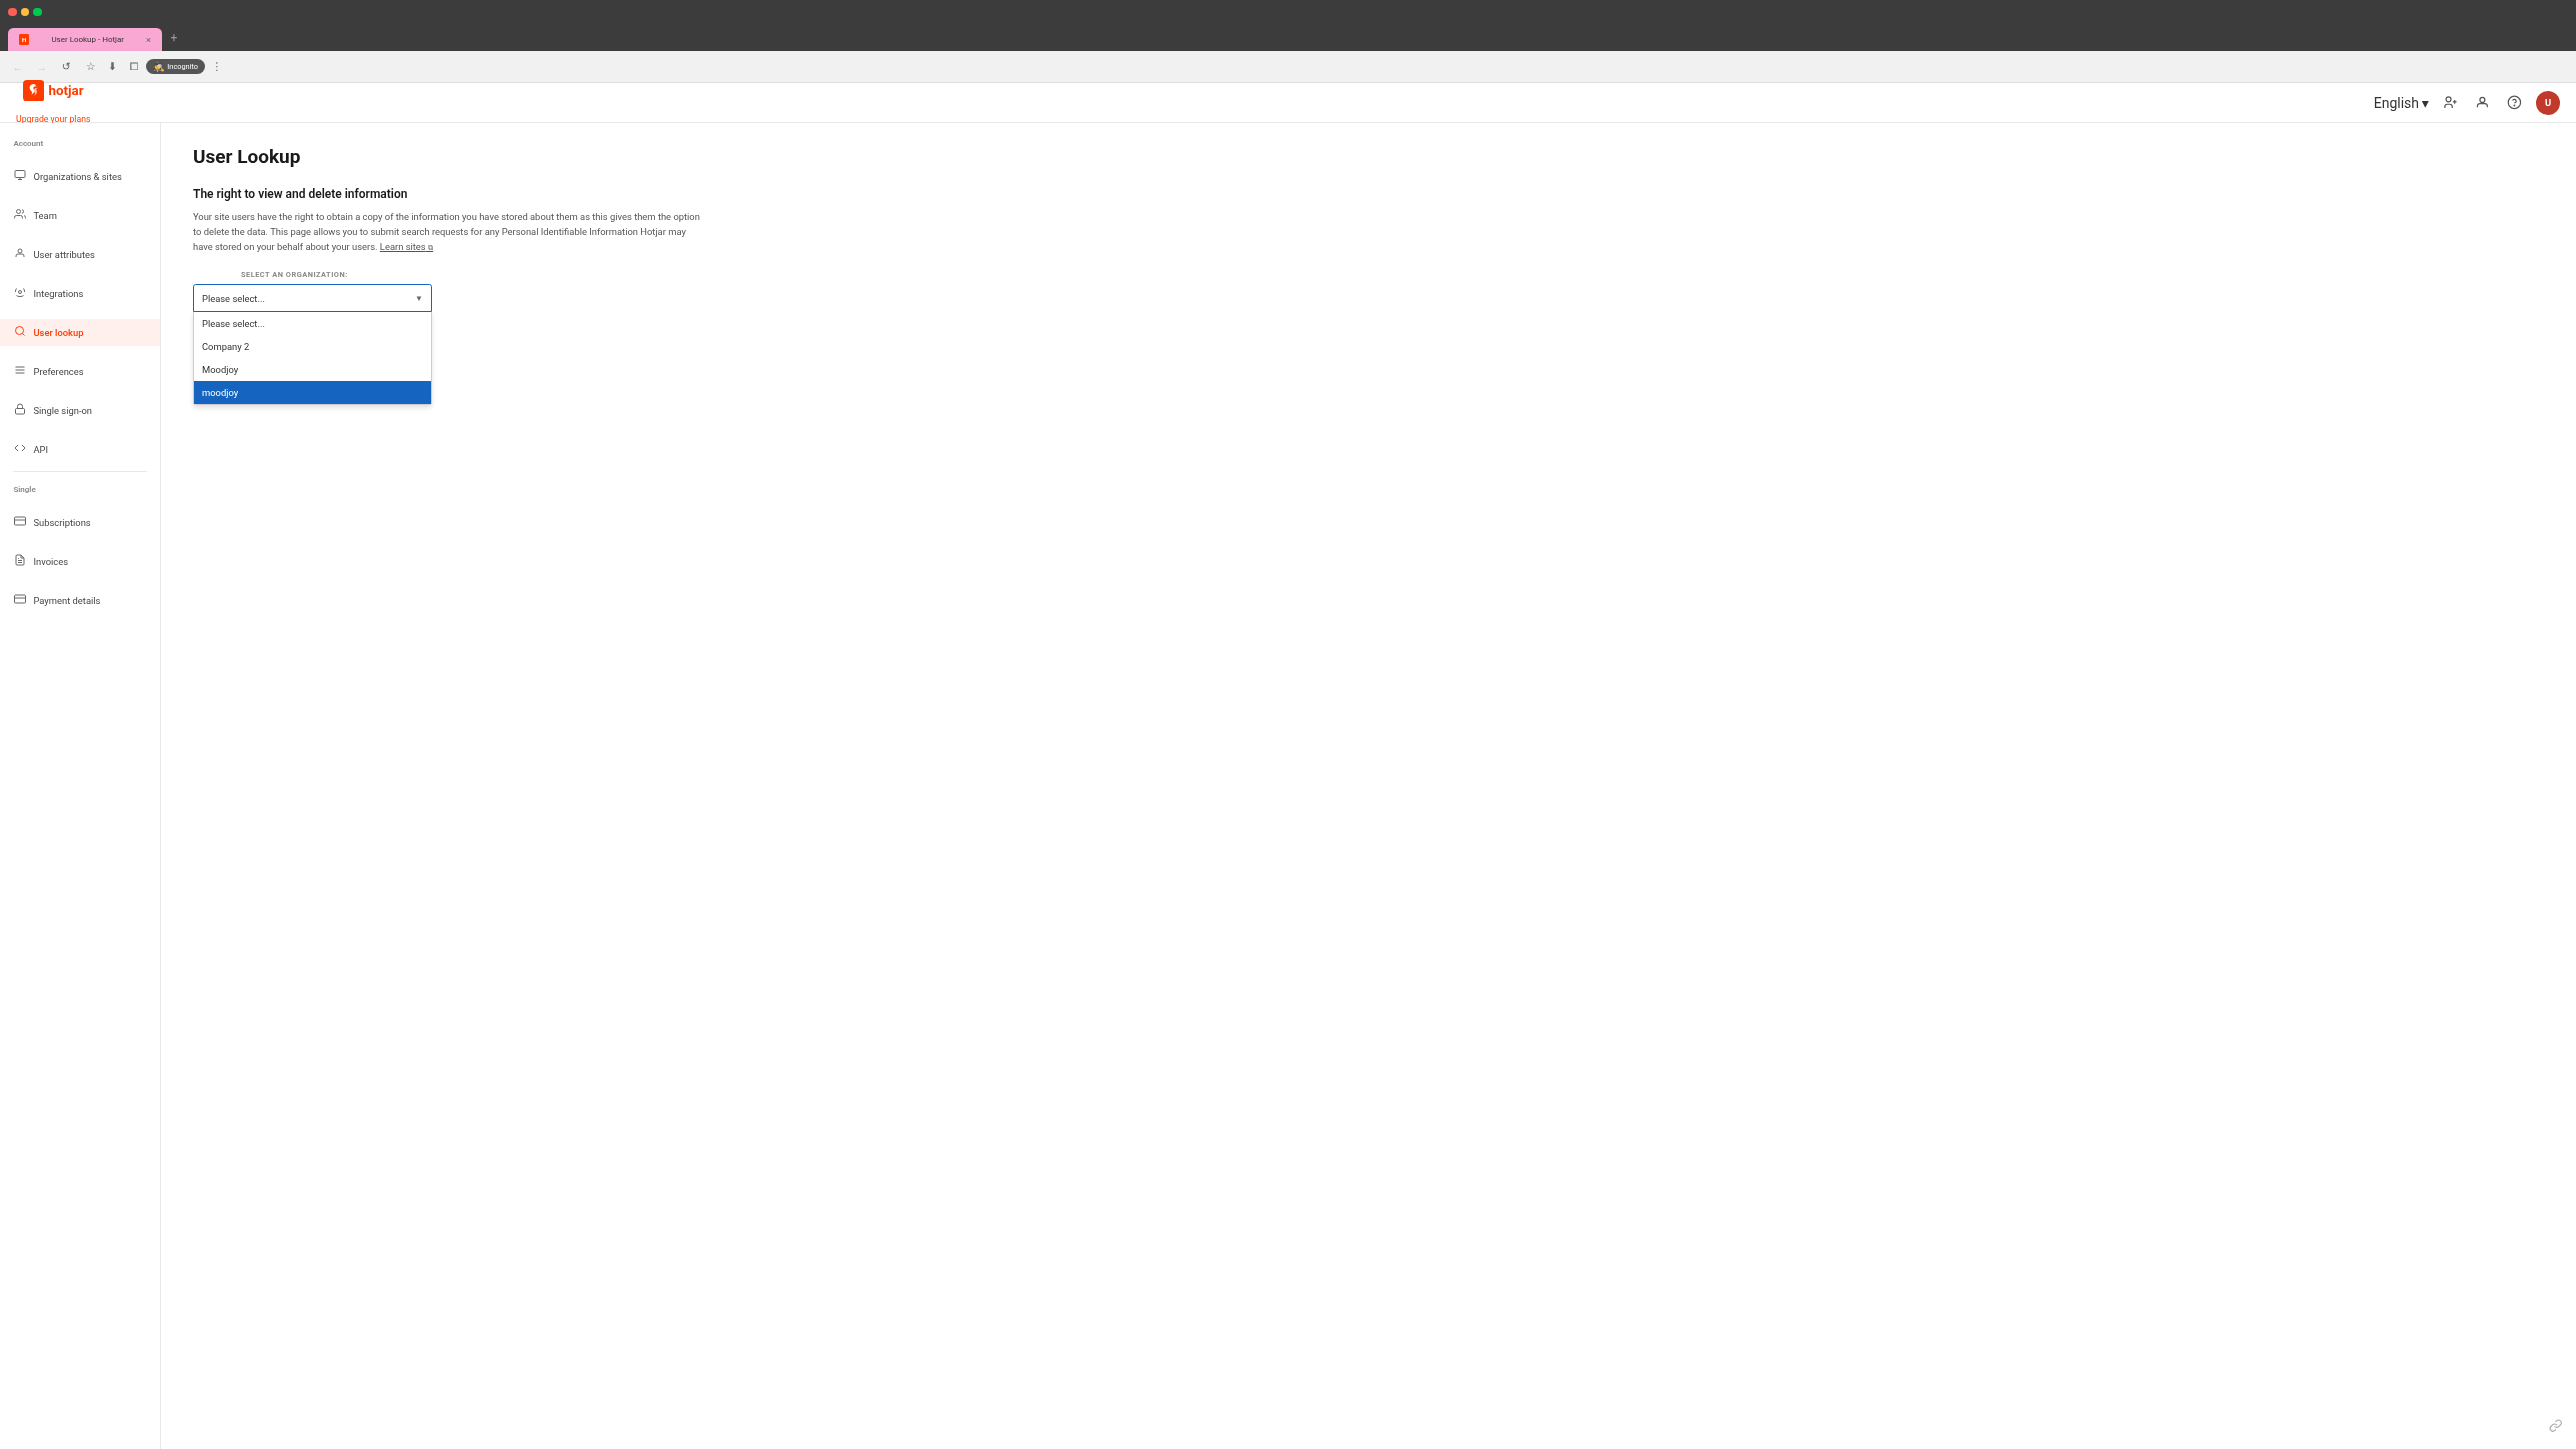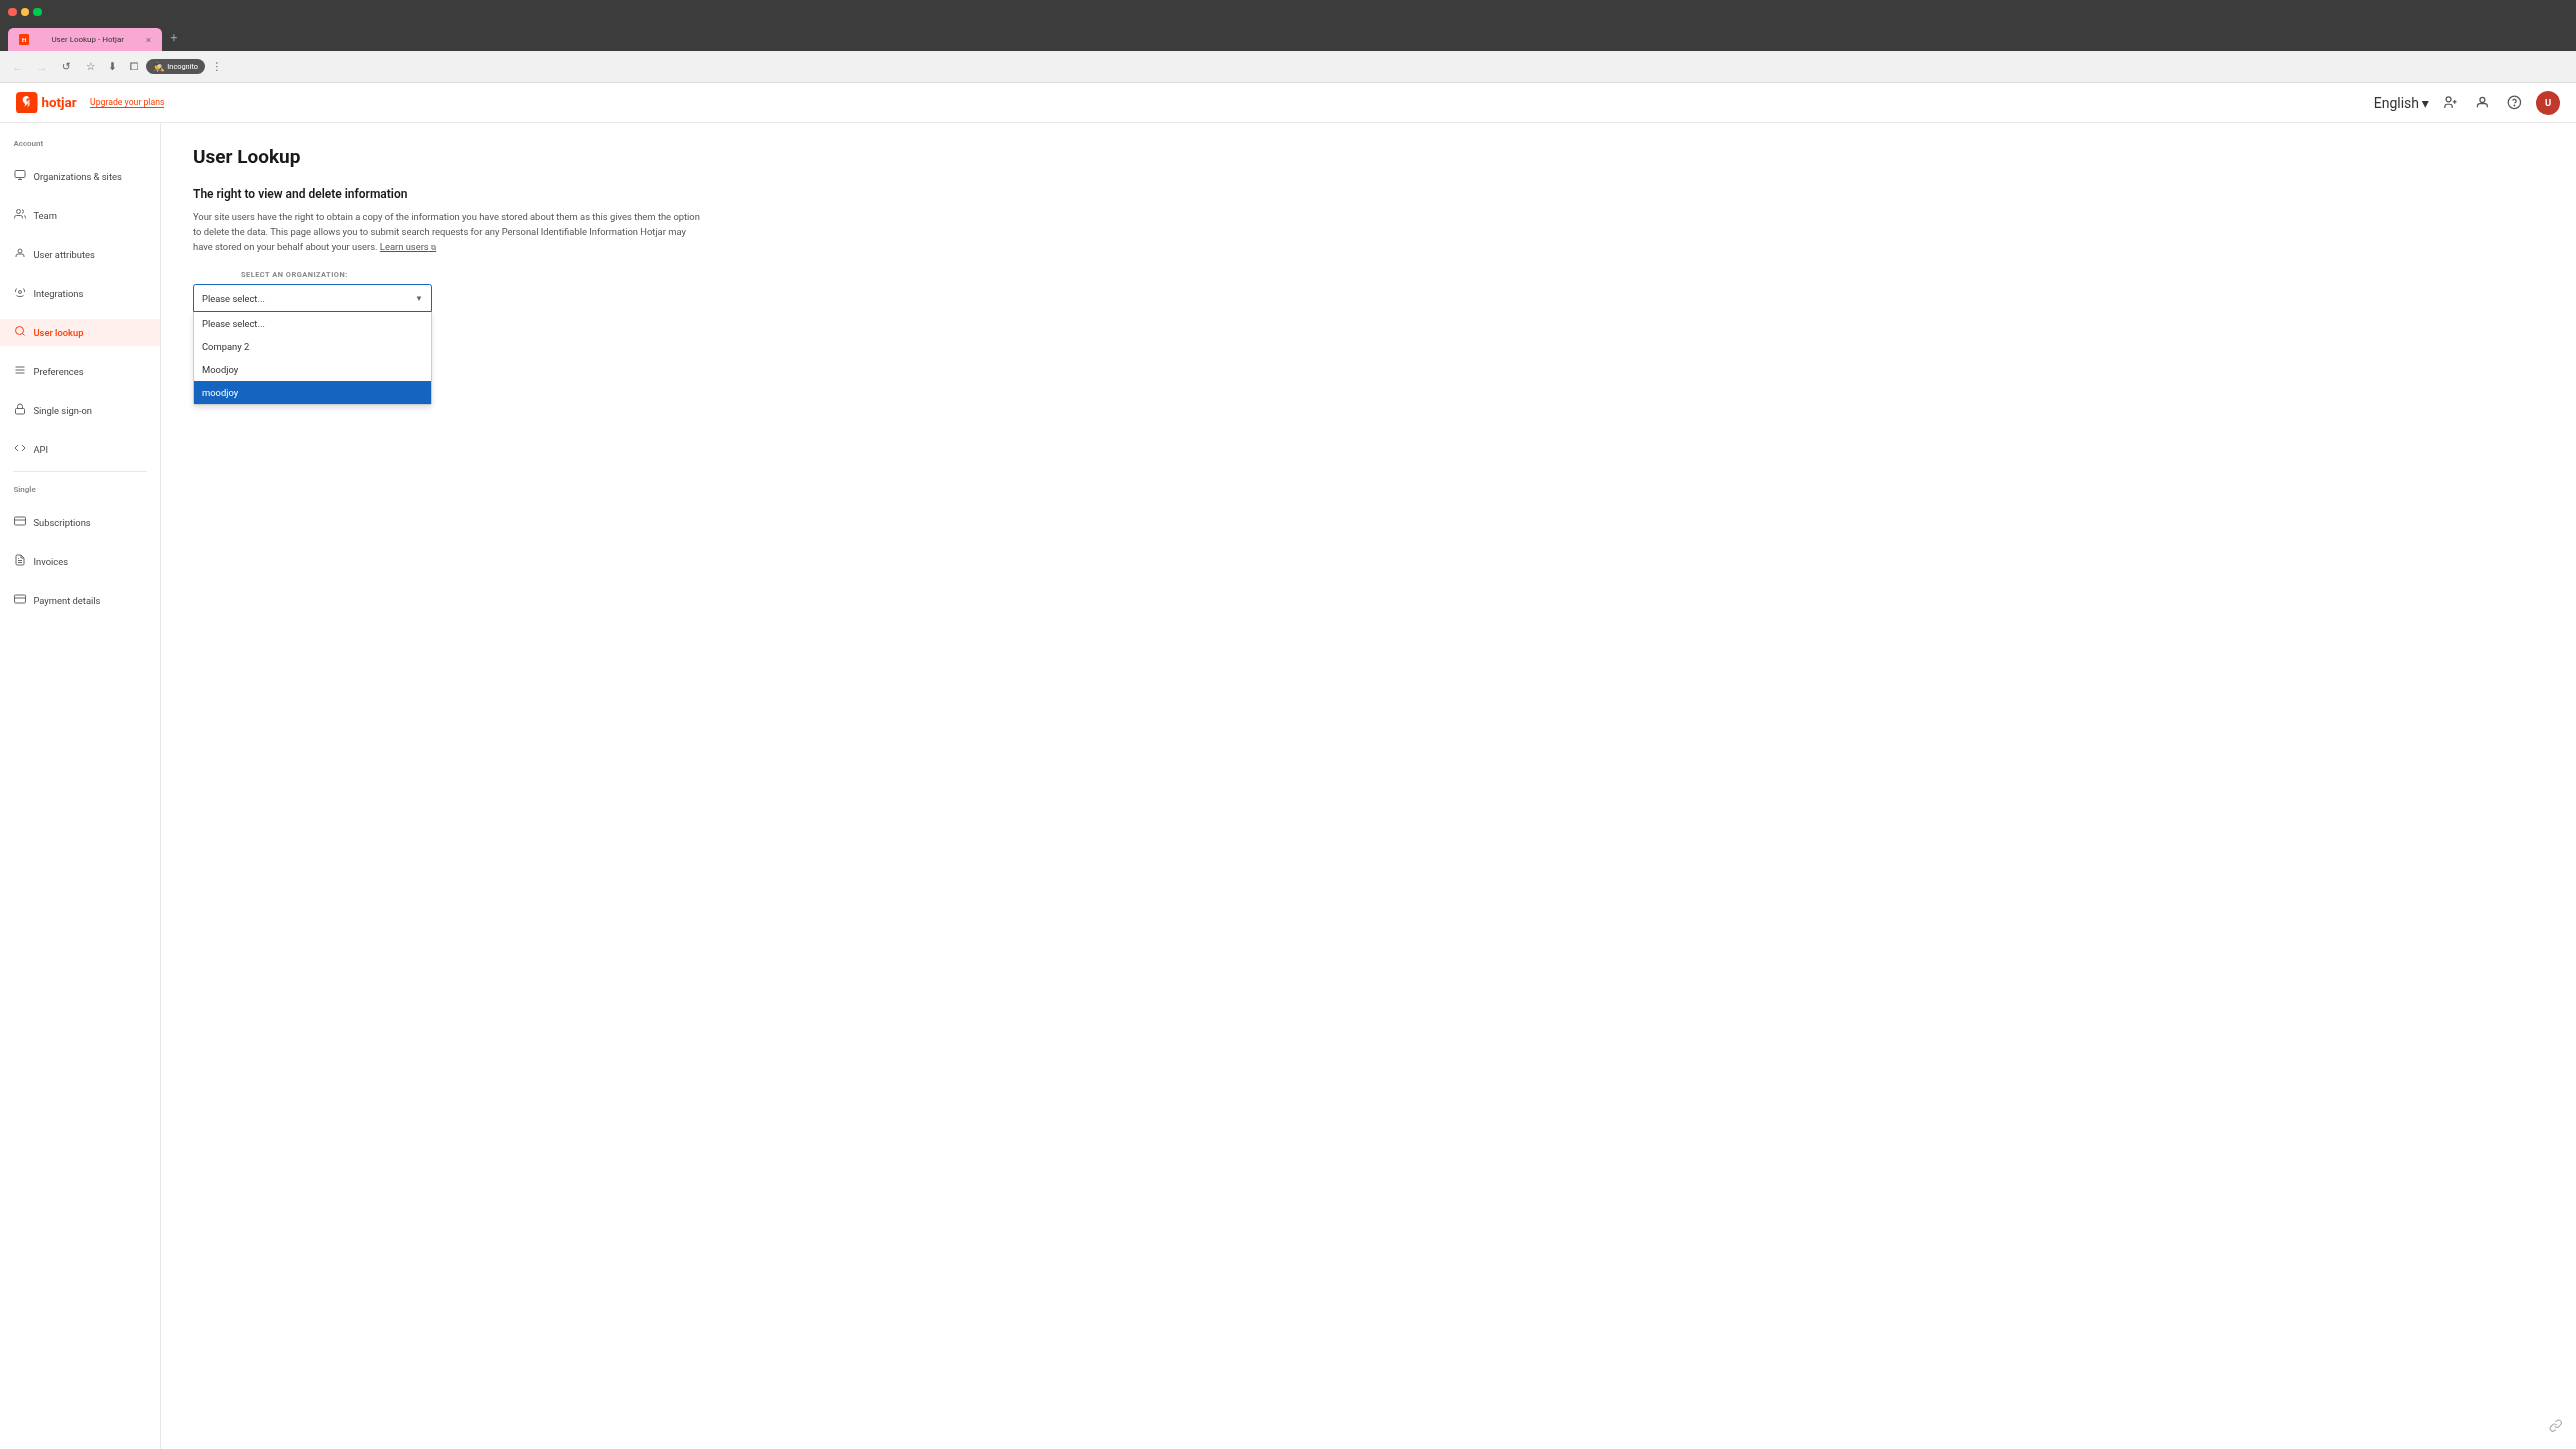--- a/index.html
+++ b/index.html
@@ -23,21 +23,21 @@
     .browser-nav-btn { width: 19px; height: 19px; border-radius: 50%; border: none; background: none; color: #666; font-size: 10.7px; cursor: pointer; display: flex; align-items: center; justify-content: center; }
     .browser-nav-btn.disabled { color: #ccc; cursor: default; }
     .browser-address-bar { flex: 1; height: 21.5px; border: 0.7px solid #ddd; border-radius: 10.7px; background: #fff; padding: 0 10.7px; font-size: 8.7px; display: flex; align-items: center; color: #333; }
     .browser-toolbar-actions { display: flex; gap: 2.7px; align-items: center; }
     .browser-action-btn { width: 19px; height: 19px; border: none; background: none; cursor: pointer; color: #666; font-size: 10.7px; display: flex; align-items: center; justify-content: center; border-radius: 50%; }
     .incognito-badge { background: #555; color: #fff; font-size: 7.4px; padding: 2px 6.7px; border-radius: 8px; display: flex; align-items: center; gap: 2.7px; }
 
     
     .app-container { display: flex; flex-direction: column; height: calc(100vh - 83px); }
     .app-header { height: 40px; background: #fff; border-bottom: 0.7px solid #e8e8e8; display: flex; align-items: center; padding: 0 16px; justify-content: space-between; }
-    .app-header-left { display: flex; align-items: center; gap: 13.4px; }
+    .app-header-left { display: flex; align-items: center; gap: 13.4px; flex-direction: column; }
     .hotjar-logo { display: flex; align-items: center; gap: 4px; font-size: 13.4px; font-weight: 700; color: #ff3c00; }
     .upgrade-link { color: #ff3c00; font-size: 8.7px; text-decoration: none; border-bottom: 0.7px solid #ff3c00; }
     .app-header-right { display: flex; align-items: center; gap: 10.7px; }
     .header-lang { display: flex; align-items: center; gap: 2.7px; font-size: 14px; color: #333; cursor: pointer; }
     .header-icon-btn { width: 21.5px; height: 21.5px; border: none; background: none; cursor: pointer; color: #555; font-size: 13.4px; display: flex; align-items: center; justify-content: center; border-radius: 50%; }
     .header-avatar { width: 24px; height: 24px; border-radius: 50%; background: #c0392b; display: flex; align-items: center; justify-content: center; color: white; font-weight: bold; font-size: 9.4px; cursor: pointer; }
 
     
     .app-body { display: flex; flex: 1; overflow: hidden; }
 
@@ -288,21 +288,21 @@
     </nav>
 
     <main class="main-content" style="position:relative;">
       <h1 class="page-title">User Lookup</h1>
 
       <h2 class="section-title">The right to view and delete information</h2>
 
       <p class="section-text">
         <span>Your site users have the right to obtain a copy of the information you have stored about them as this gives them the option to delete the data. This page allows you to submit search requests for any Personal Identifiable Information Hotjar may have stored on your behalf about your users.</span>
         <a href="#">
-          <span>Learn users</span>
+          <span>Learn sites</span>
           <span style="font-size:7.4px;">⧉</span>
         </a>
       </p>
 
       <div class="field-label">SELECT AN ORGANIZATION:</div>
 
       <div class="dropdown-container">
         <div class="dropdown-trigger open">
           <span>Please select...</span>
           <span class="dropdown-arrow">▼</span>

